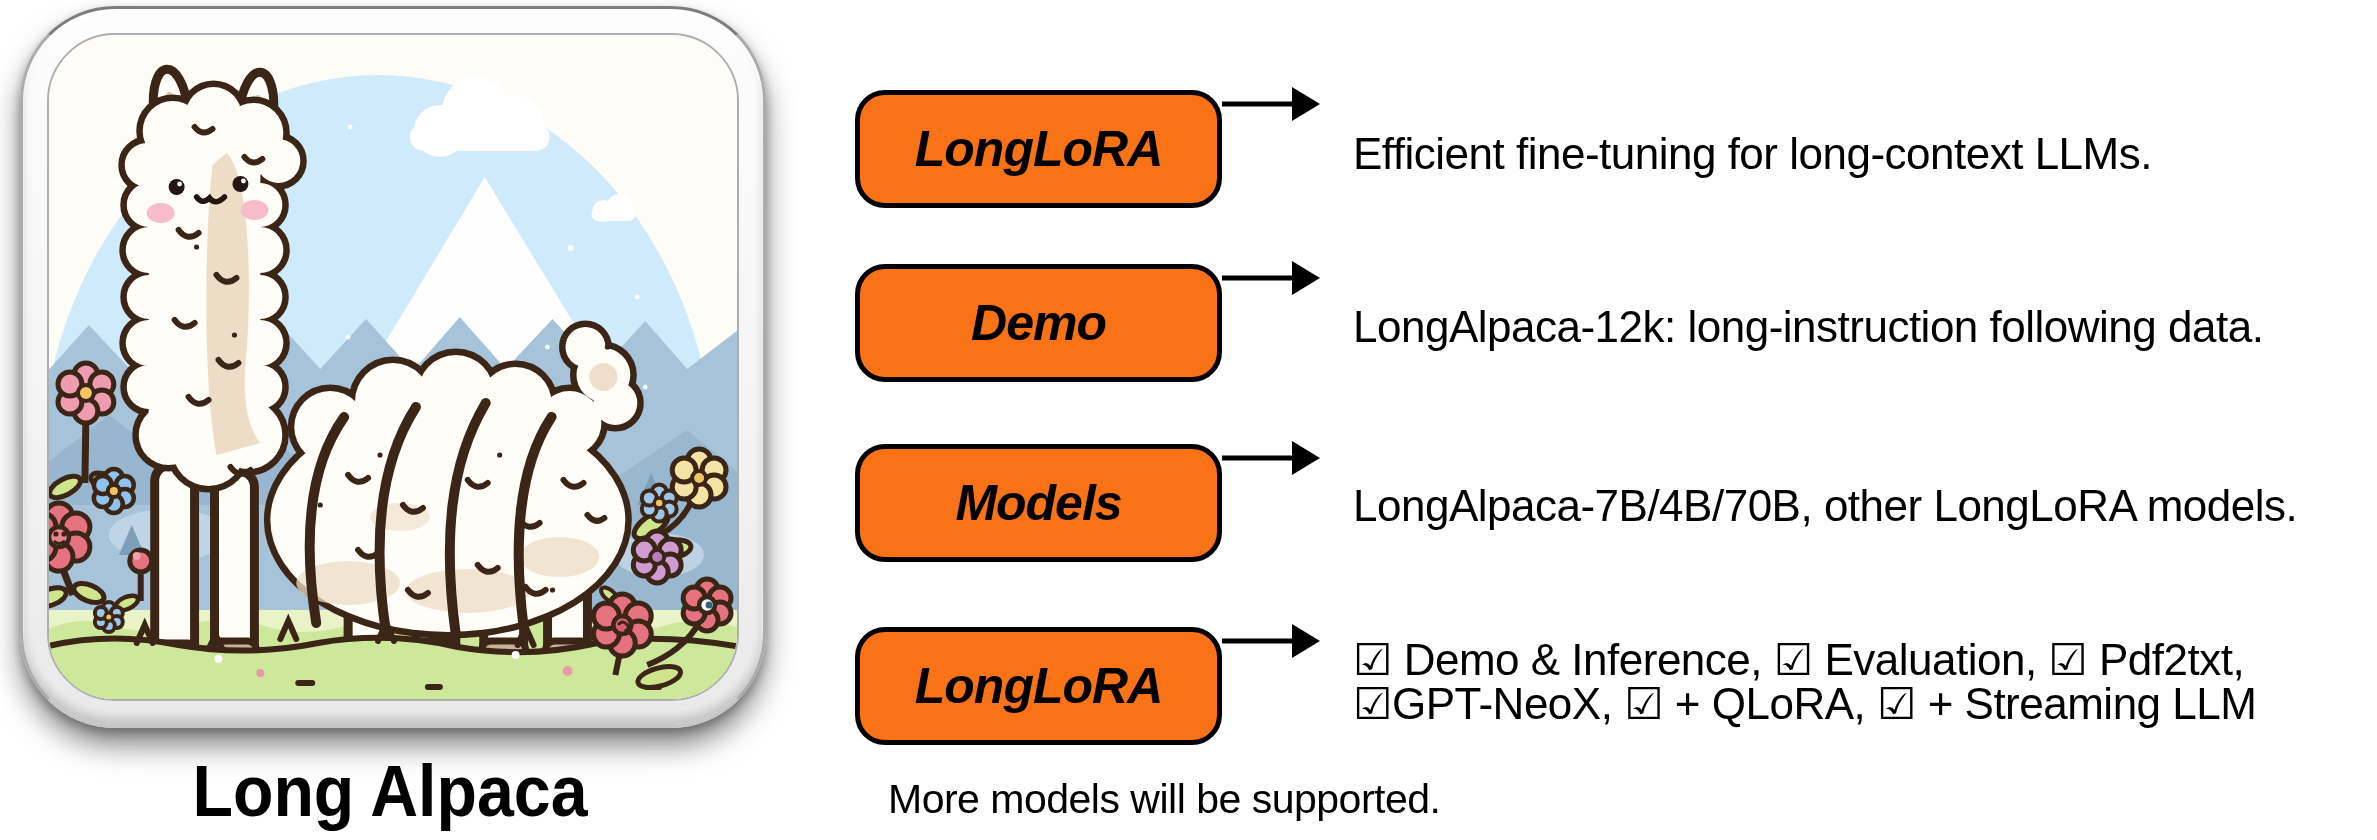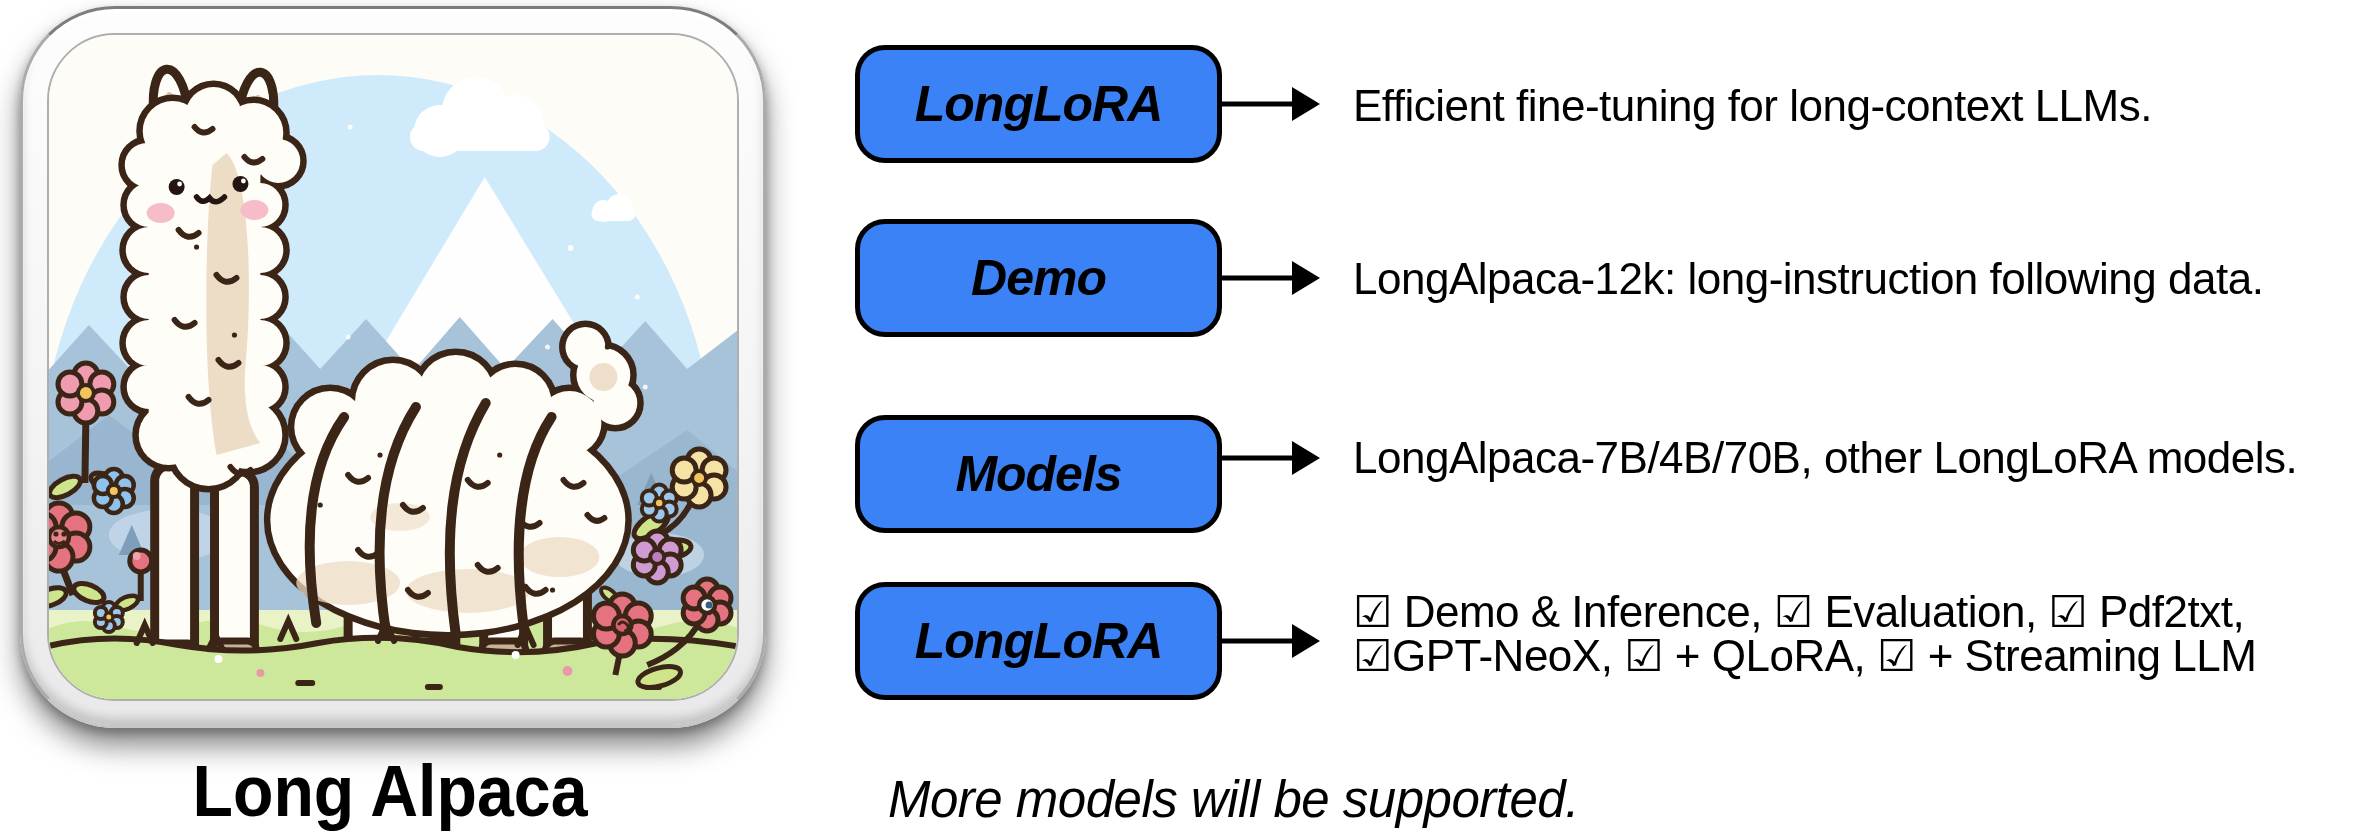--- a/index.html
+++ b/index.html
@@ -14,28 +14,28 @@
                    inset 0 4px 3px rgba(255,255,255,.95),inset 0 -7px 10px rgba(0,0,0,.16);}
   .groove{position:absolute;inset:24px;border-radius:68px;border:2px solid #aeaeae;
           overflow:hidden;background:#fdfcf6;box-shadow:inset 0 3px 8px rgba(0,0,0,.18);}
   .groove svg{display:block;width:100%;height:100%;}
   .icon-caption{position:absolute;left:20px;top:750px;width:740px;text-align:center;
         font-size:72px;font-weight:700;letter-spacing:0px;transform:scaleX(.92);
         transform-origin:center;white-space:nowrap;}
 
   
   .pill{position:absolute;left:855px;width:367px;height:118px;box-sizing:border-box;
-        border:5px solid #000;border-radius:30px;background:#3b82f6;
-        display:flex;align-items:center;justify-content:center;}
+        border:5px solid #000;border-radius:30px;background:#f97316;
+        display:flex;align-items:center;justify-content:center;margin-top:45px;}
   .pill span{font-style:italic;font-weight:700;font-size:50px;letter-spacing:-1px;}
   .arrow{position:absolute;left:1222px;width:100px;height:46px;}
   .desc{position:absolute;left:1353px;transform:translateY(-50%);font-size:44px;
-        letter-spacing:-.5px;white-space:nowrap;}
+        letter-spacing:-.5px;white-space:nowrap;margin-top:48px;}
   .footnote{position:absolute;left:888px;top:799px;transform:translateY(-50%);
-        font-size:51px;letter-spacing:-.5px;white-space:nowrap;font-style:italic;}
+        font-size:41px;letter-spacing:-.5px;white-space:nowrap;}
 </style>
 </head>
 <body>
 
 <div id="canvas">
 
   <div class="icon">
     <div class="groove">
       <svg viewBox="0 0 690 664" preserveAspectRatio="none">
 
@@ -338,21 +338,21 @@
 
   <div class="pill" style="top:219px">
     <span>Demo</span>
   </div>
   <svg class="arrow" style="top:255px" viewBox="0 0 100 46">
     <line x1="0" y1="23" x2="72" y2="23" stroke="#000" stroke-width="5"></line>
     <polygon points="70,6 98,23 70,40" fill="#000"></polygon>
   </svg>
   <div class="desc" style="top:279px">LongAlpaca-12k: long-instruction following data.</div>
 
-  <div class="pill" style="top:415px">
+  <div class="pill" style="top:399px">
     <span>Models</span>
   </div>
   <svg class="arrow" style="top:435px" viewBox="0 0 100 46">
     <line x1="0" y1="23" x2="72" y2="23" stroke="#000" stroke-width="5"></line>
     <polygon points="70,6 98,23 70,40" fill="#000"></polygon>
   </svg>
   <div class="desc" style="top:458px">LongAlpaca-7B/4B/70B, other LongLoRA models.</div>
 
   <div class="pill" style="top:582px">
     <span>LongLoRA</span>

